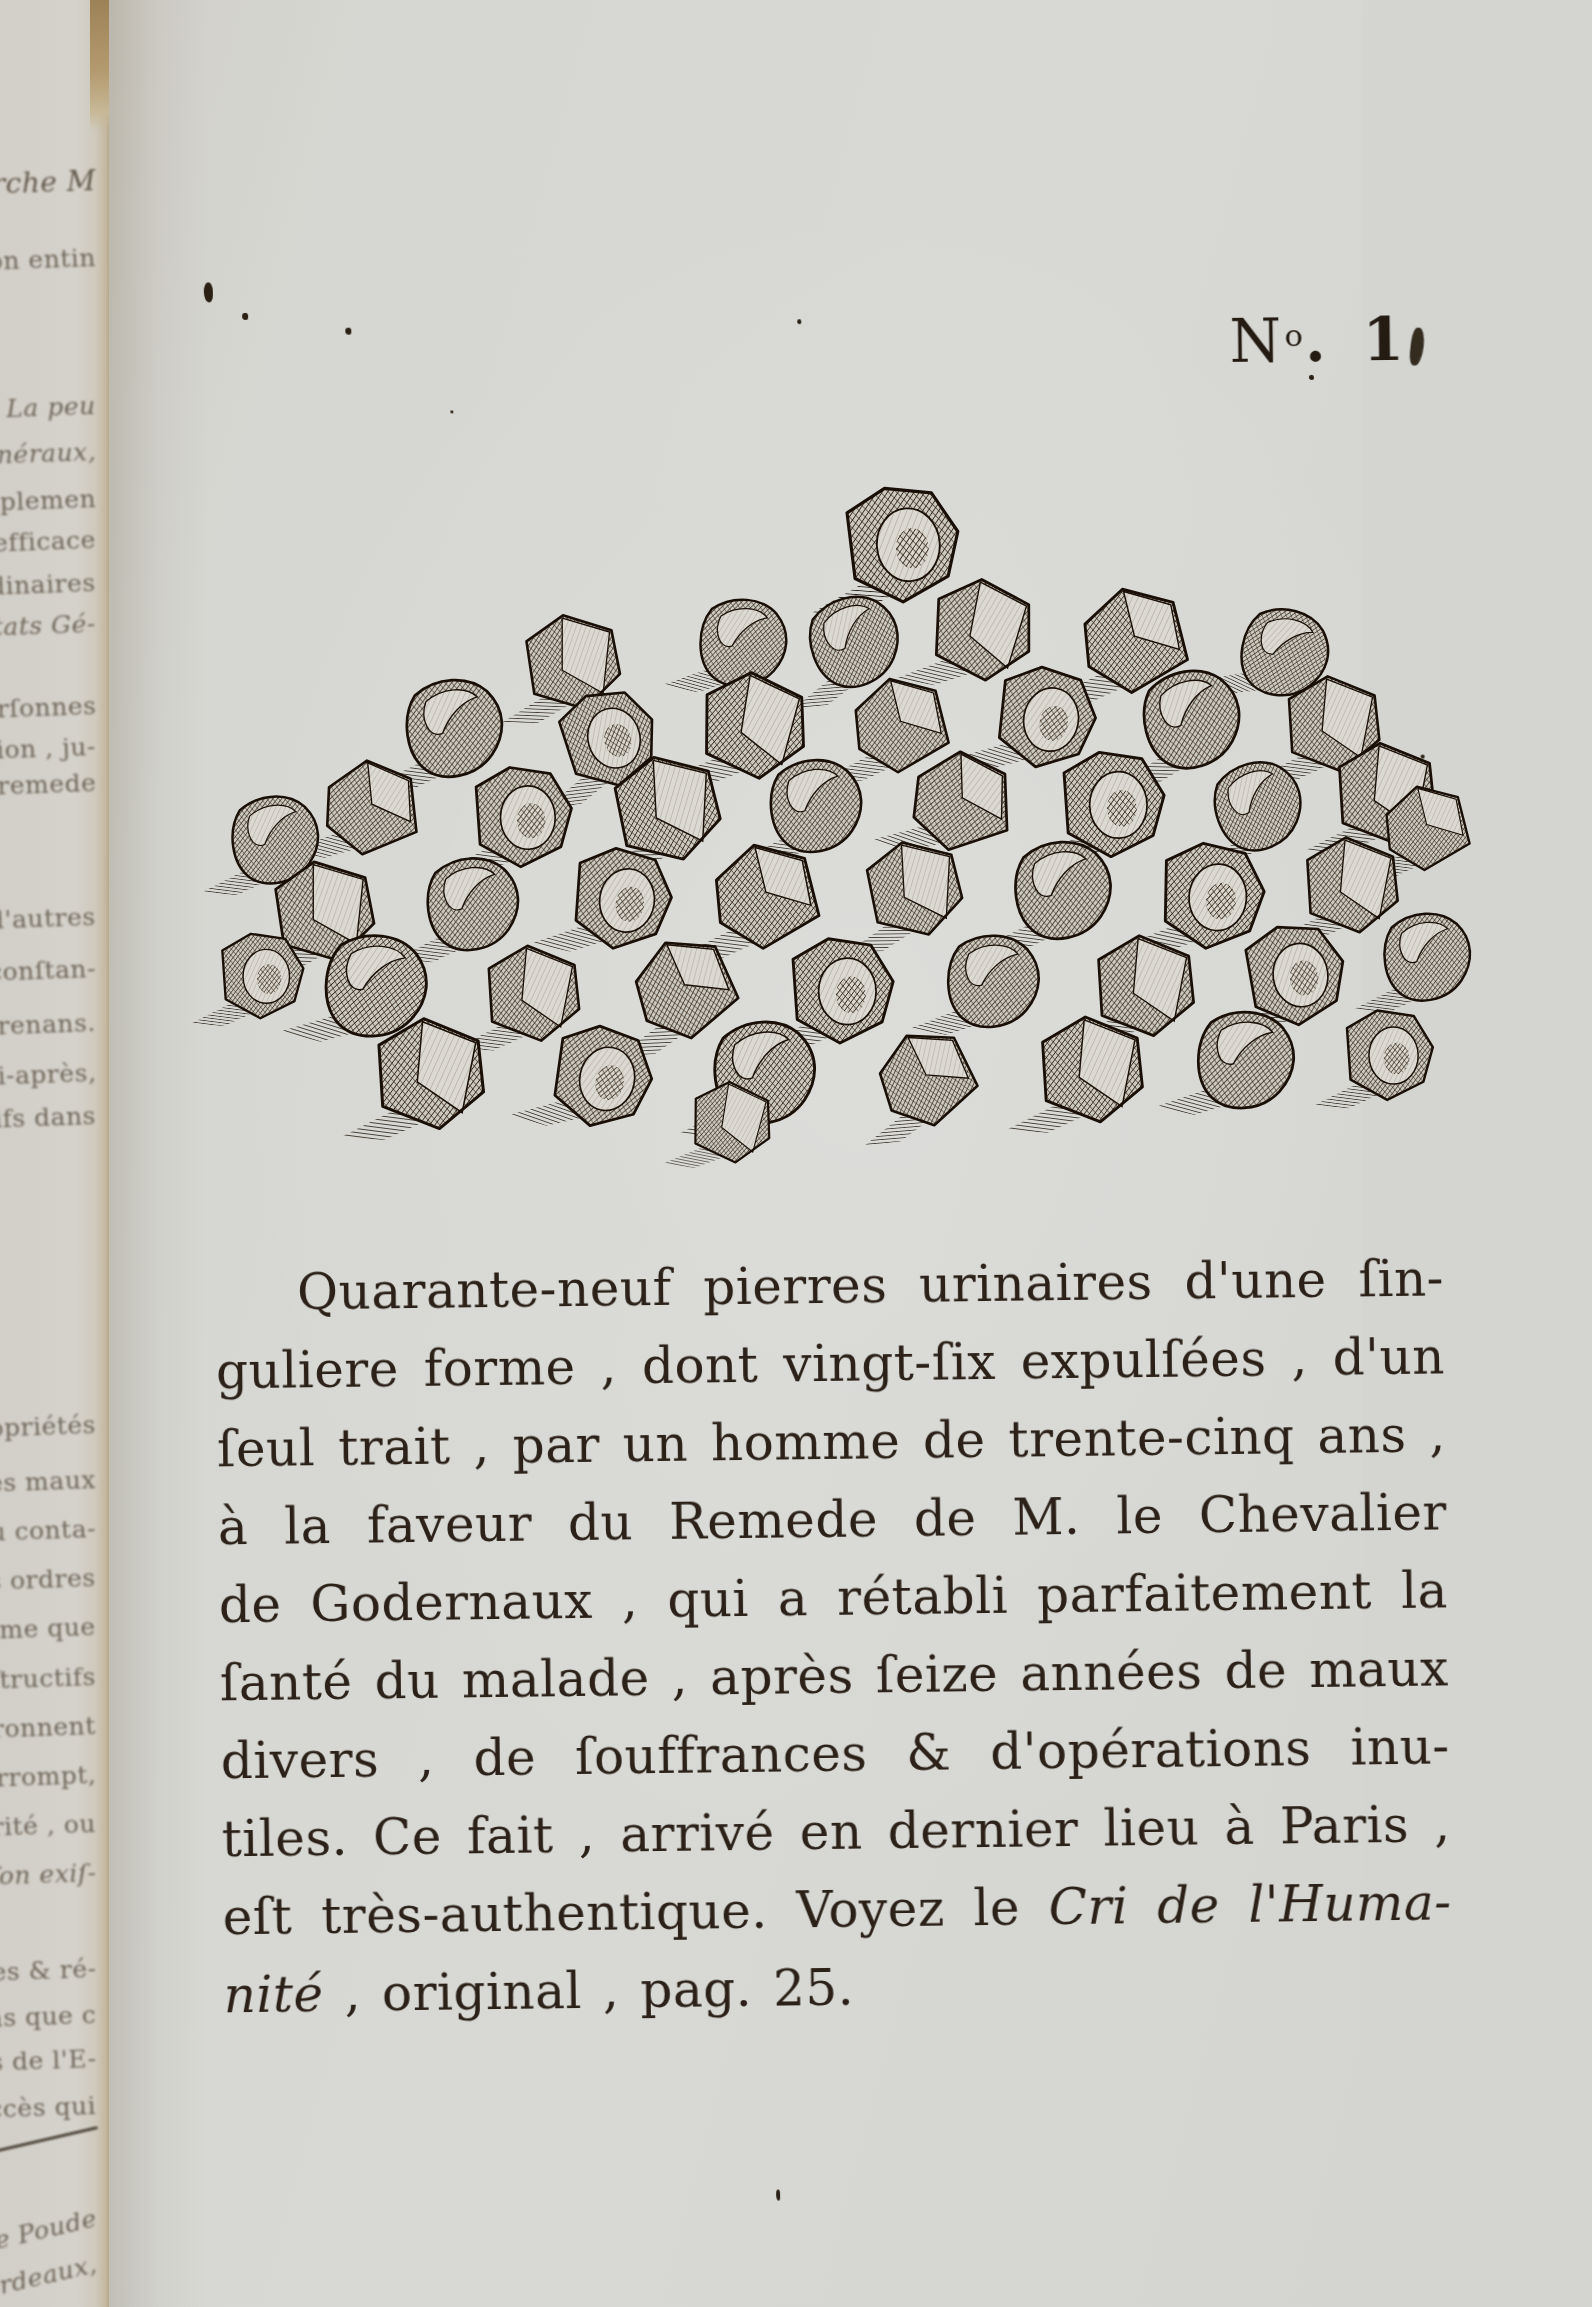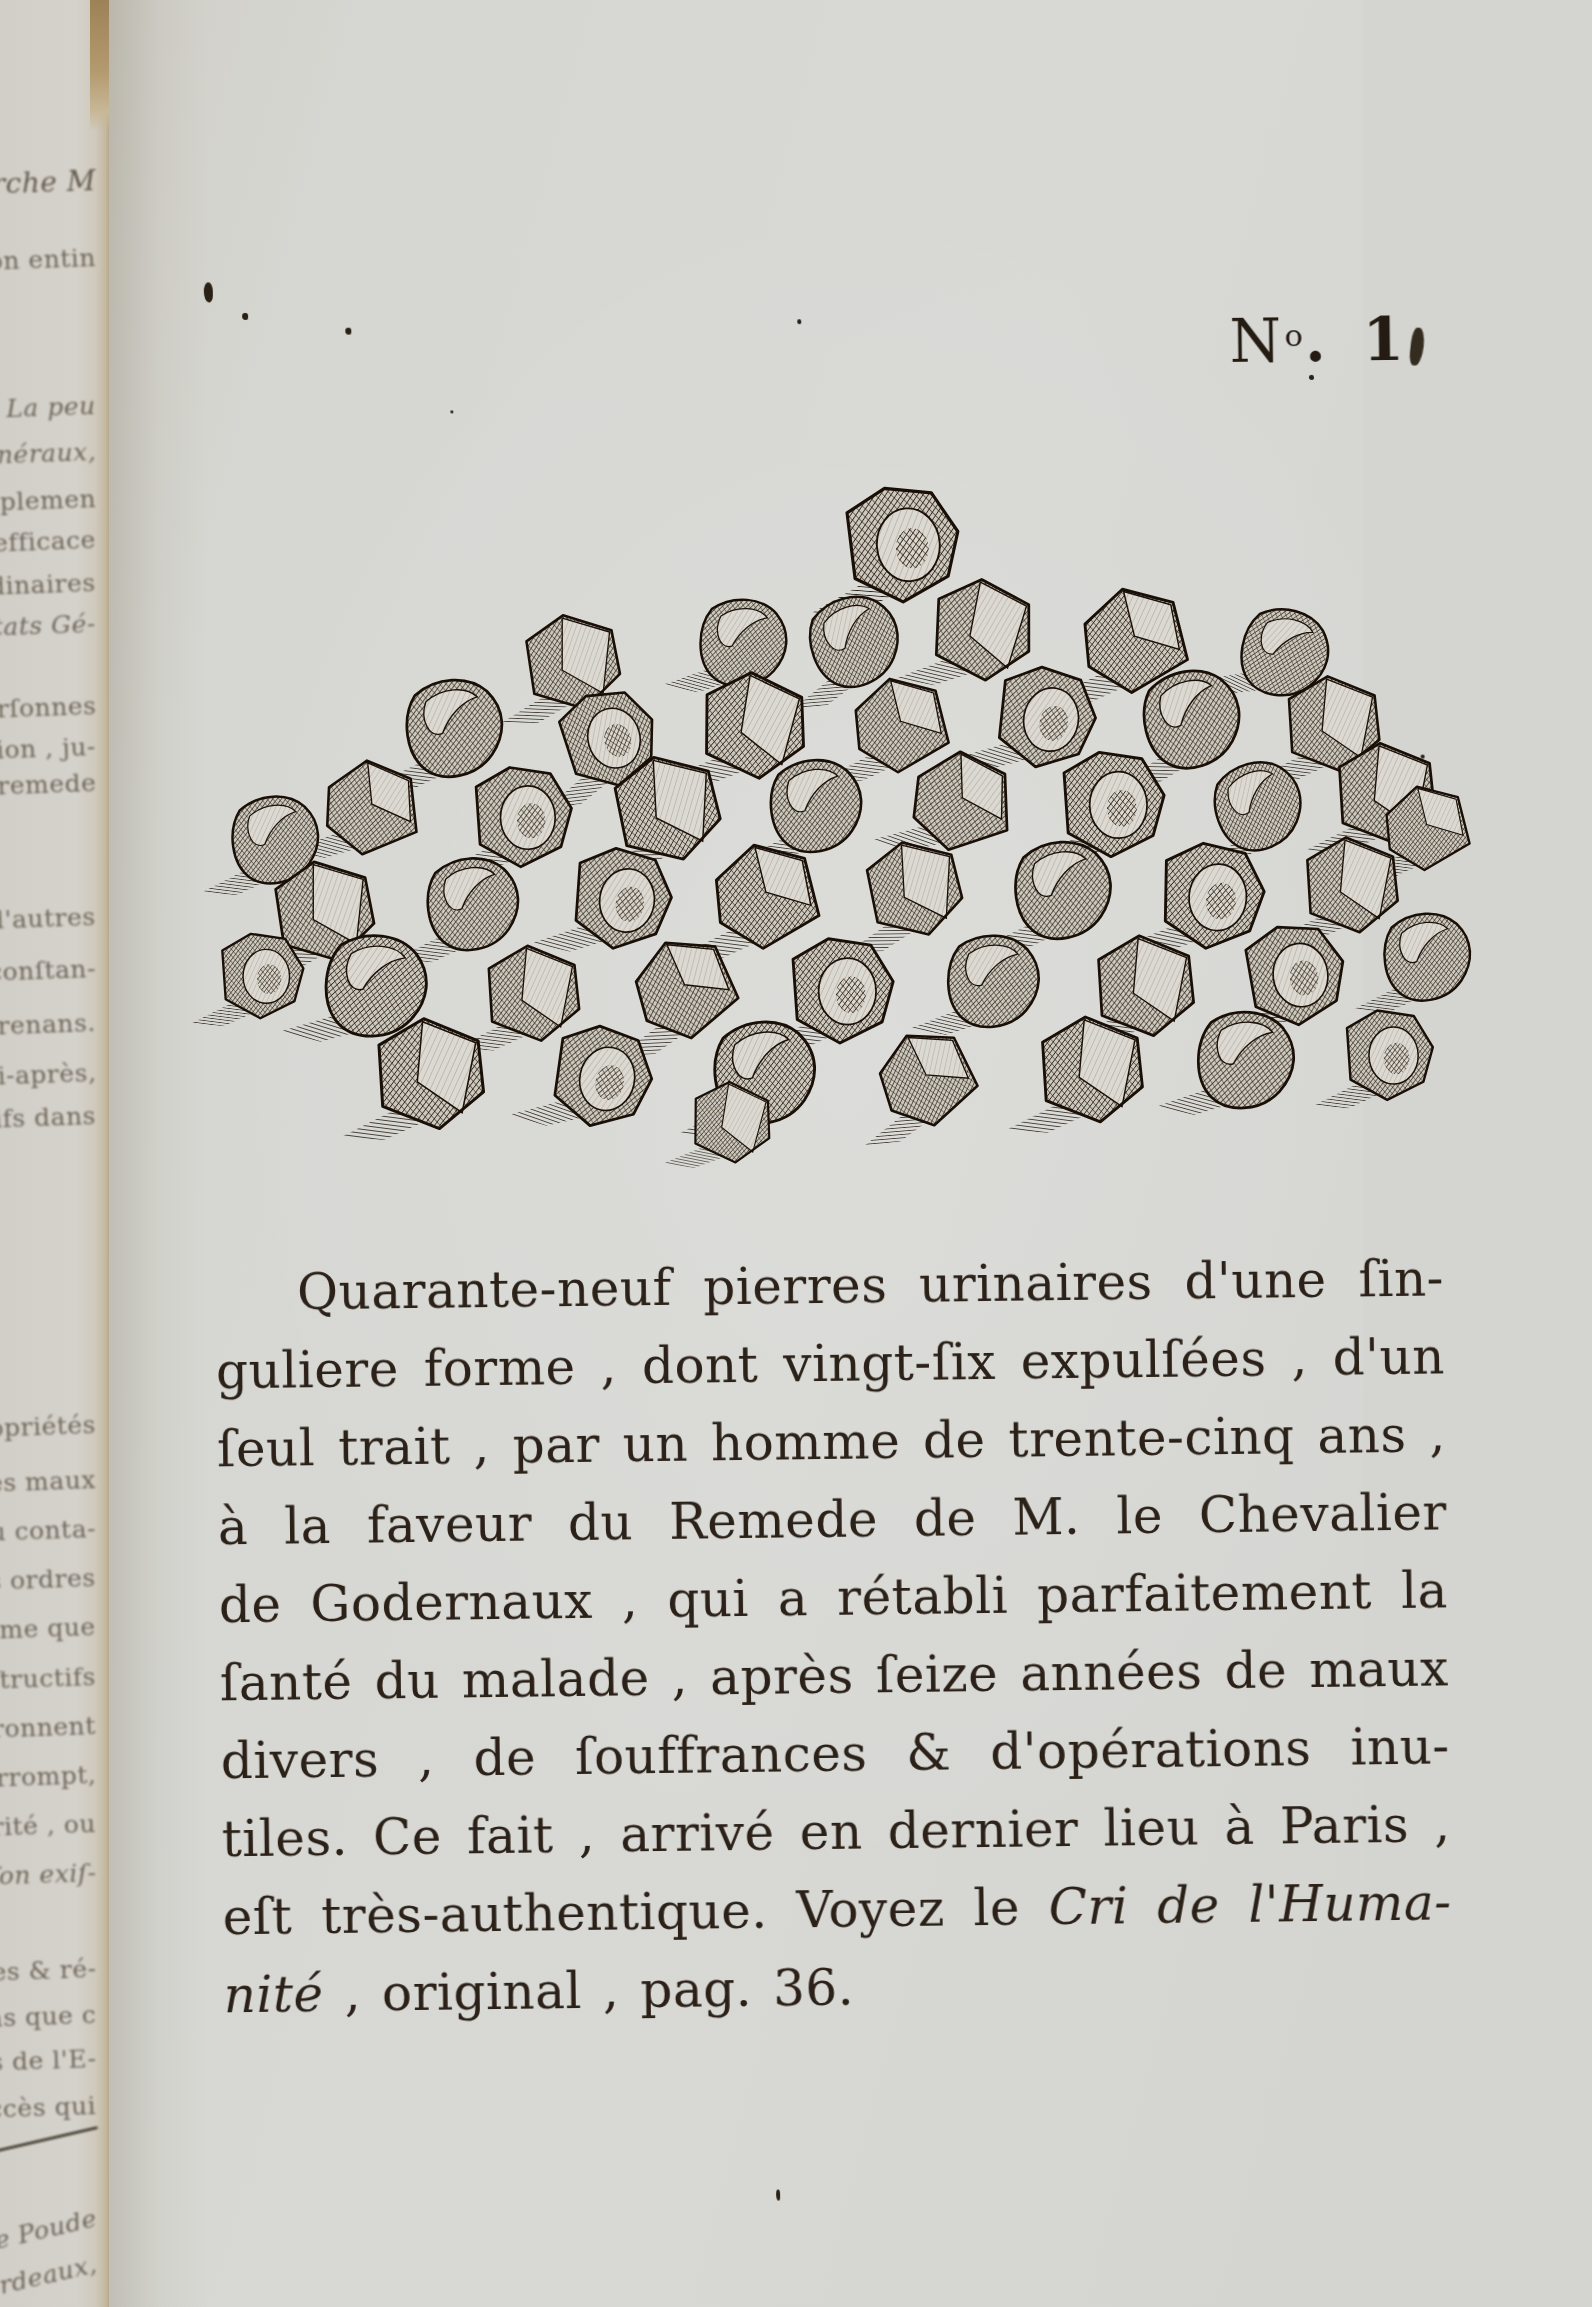--- a/index.html
+++ b/index.html
@@ -744,21 +744,21 @@
           <span class="w it">Cri</span>
           <span class="w it">de</span>
           <span class="w it">l'Huma-</span>
         </div>
         <div class="line last">
           <span class="w it">nité</span>
           <span class="w">,</span>
           <span class="w">original</span>
           <span class="w">,</span>
           <span class="w">pag.</span>
-          <span class="w">36.</span>
+          <span class="w">25.</span>
         </div>
       </div>
 
     <div id="specks">
         <div class="speck" style="left: 215px; top: 275px; width: 8.7px; height: 19.7px;"></div>
         <div class="speck" style="left: 253px; top: 306px; width: 5.5px; height: 6.6px;"></div>
         <div class="speck" style="left: 356px; top: 322px; width: 6px; height: 6.6px;"></div>
         <div class="speck" style="left: 808px; top: 319px; width: 4.4px; height: 4.9px;"></div>
         <div class="speck" style="left: 764px; top: 2189px; width: 3.8px; height: 11px;"></div>
         <div class="speck" style="left: 1319px; top: 381px; width: 4.9px; height: 4.9px;"></div>

